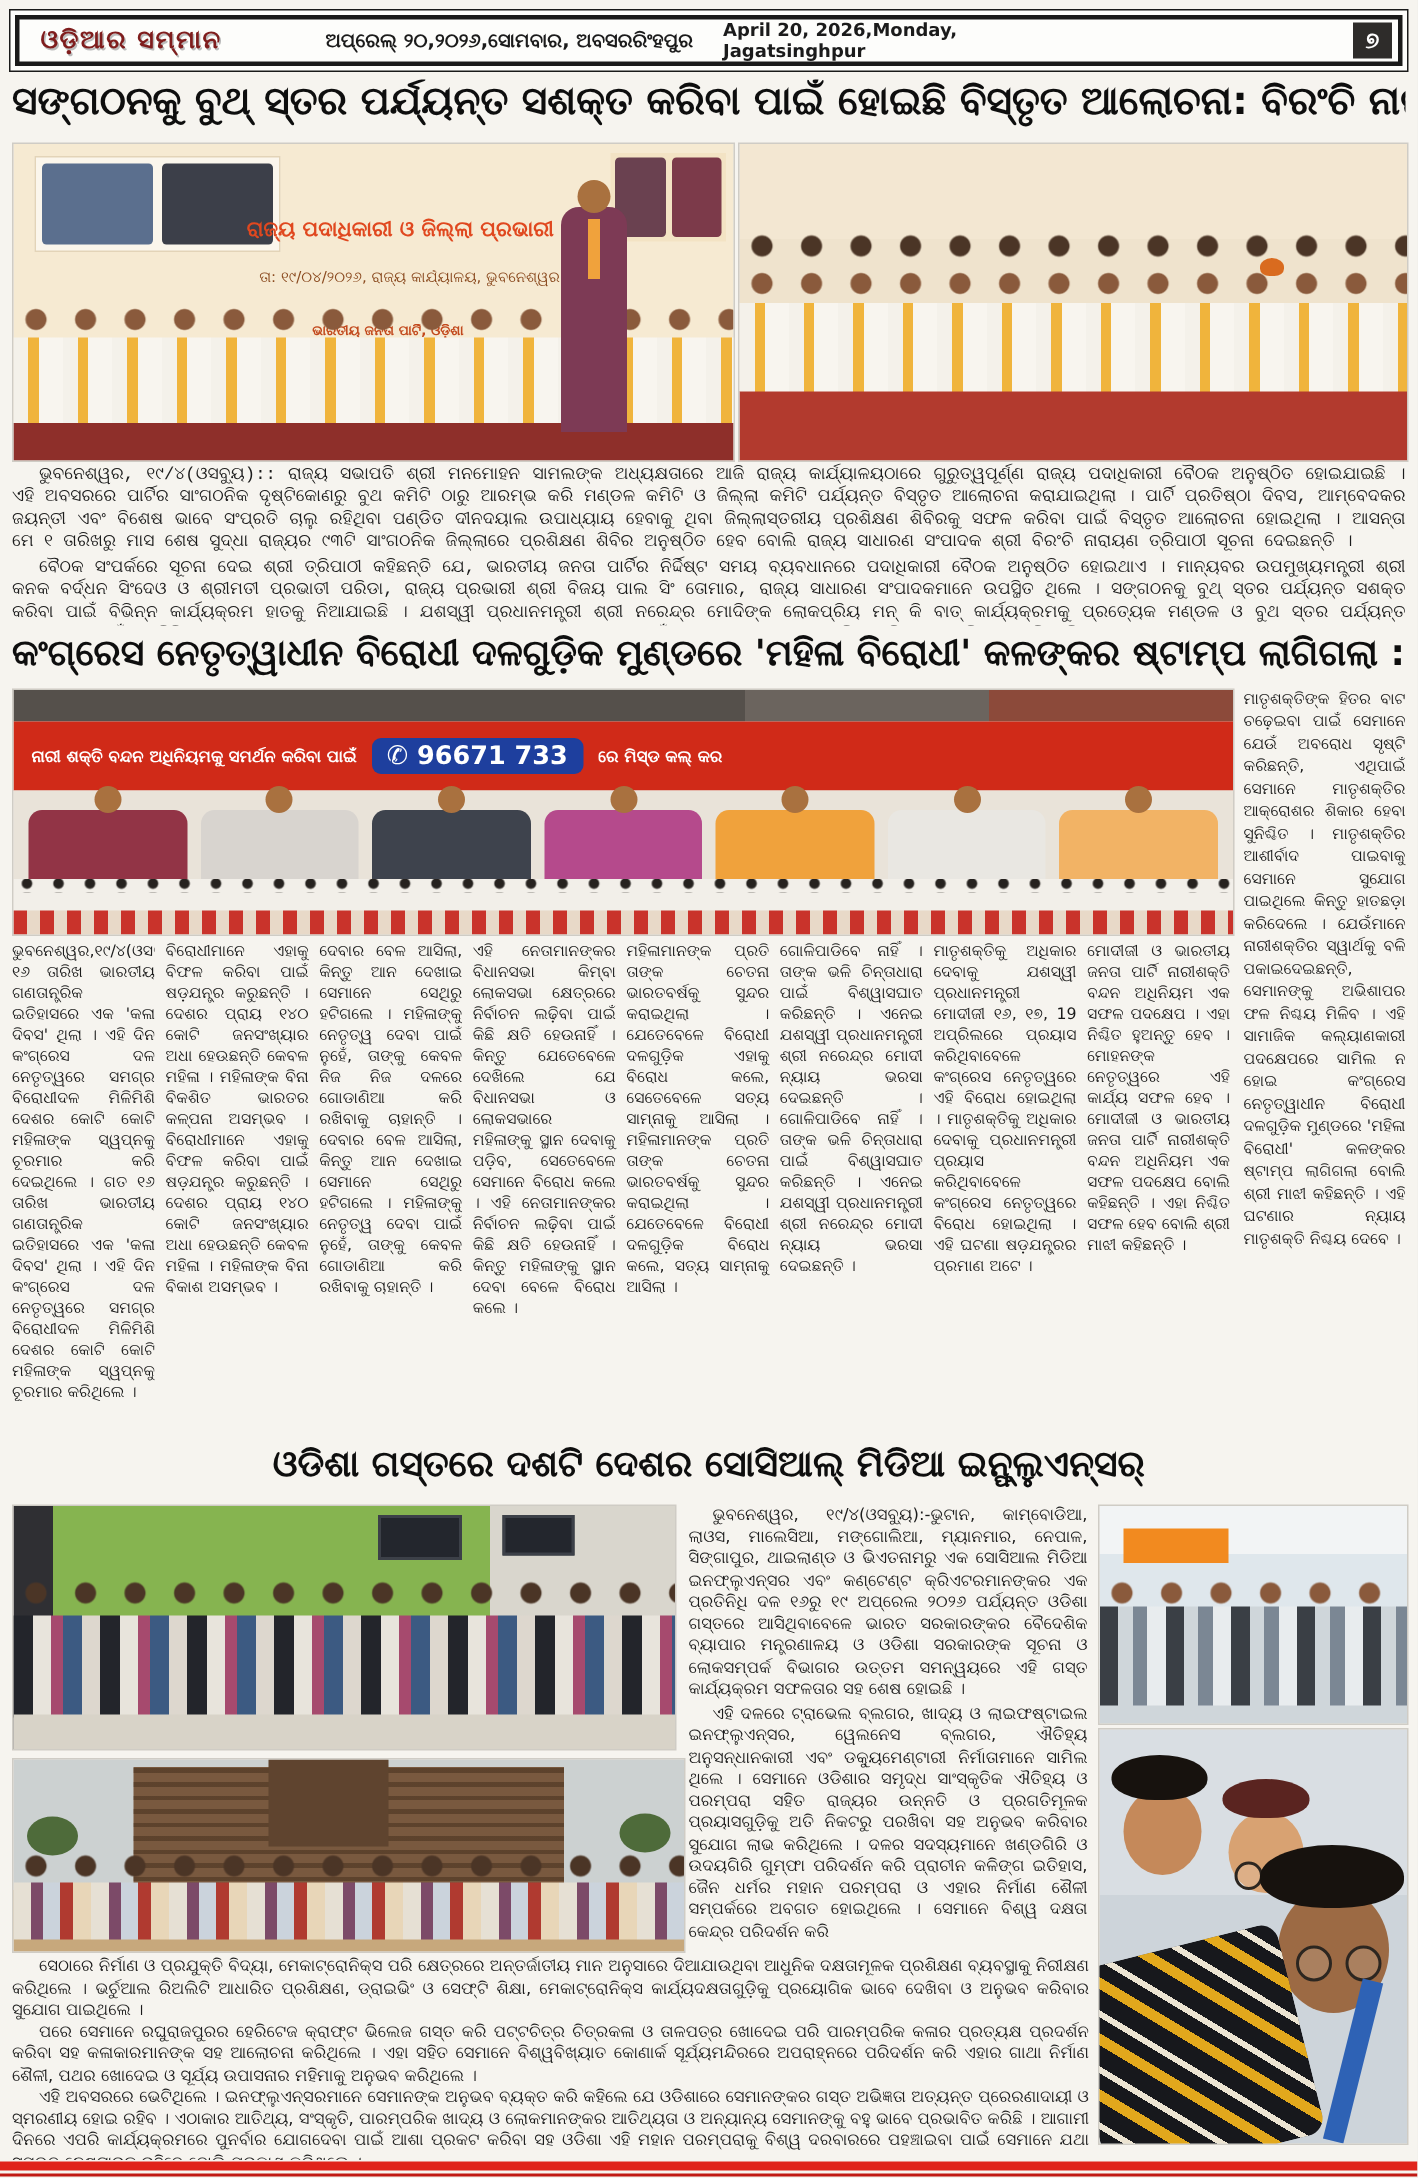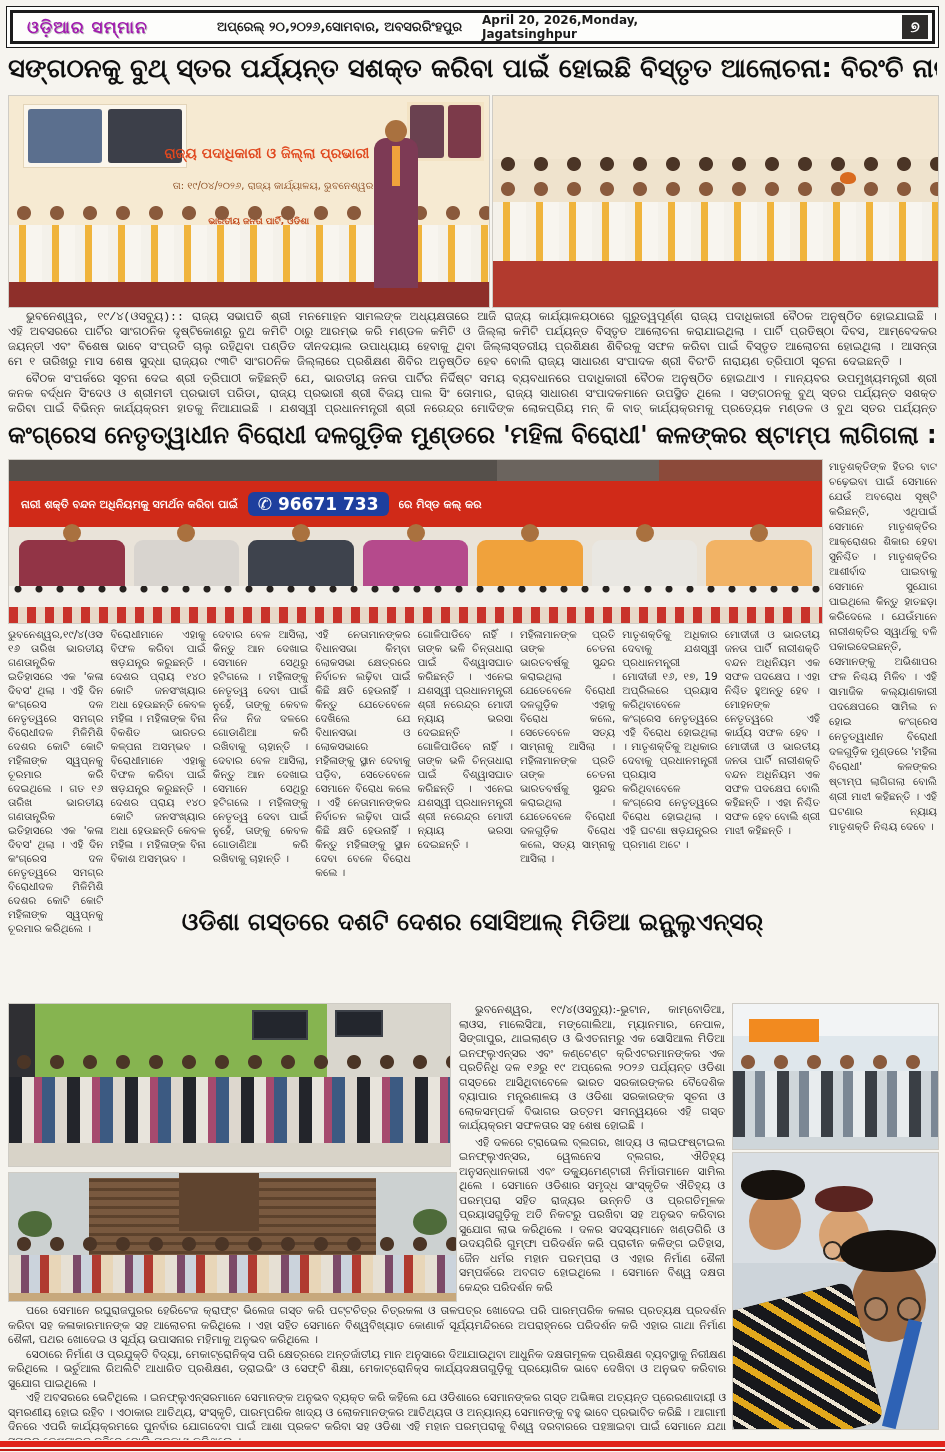--- a/index.html
+++ b/index.html
@@ -2,31 +2,31 @@
 <html><head>
 <meta charset="utf-8">
 <style>
   html,body{margin:0;padding:0;}
   body{width:945px;height:1452px;background:#e9e7e2;font-family:"DejaVu Sans","Liberation Sans",sans-serif;color:#1b1b1b;}
   .page{position:relative;width:945px;height:1452px;background:#f6f4ef;overflow:hidden;}
 
   
   .mast-outer{position:absolute;left:6px;top:6px;width:931px;height:40px;border:1px solid #1a1a1a;background:#fdfdfb;}
   .mast-inner{position:absolute;left:3px;top:3px;right:3px;bottom:3px;border:3px solid #1a1a1a;display:flex;align-items:center;background:#fdfdfb;}
-  .logo{font-weight:800;font-size:17px;margin-left:14px;width:170px;letter-spacing:1px;color:#a21caf;text-shadow:1px 1px 0 #bbb;}
+  .logo{font-weight:800;font-size:17px;margin-left:14px;width:170px;letter-spacing:1px;color:#7f1d1d;text-shadow:1px 1px 0 #bbb;}
   .odia-date{font-size:13px;font-weight:700;width:285px;text-align:center;}
   .mast-title{font-size:19px;font-weight:800;width:205px;letter-spacing:.5px;text-align:left;color:#111;}
   .eng-date{font-size:12px;font-weight:700;width:215px;text-align:left;}
   .page-badge{width:26px;height:24px;background:#2e2c2a;color:#fff;font-size:15px;font-weight:700;display:flex;align-items:center;justify-content:center;margin-left:auto;margin-right:4px;}
 
   
   .headline{position:absolute;left:8px;width:929px;font-weight:700;color:#0e0e0e;white-space:nowrap;overflow:hidden;}
   .h1{top:53px;font-size:26px;height:38px;}
   .h2{top:421px;font-size:24px;height:34px;}
-  .h3{top:908px;font-size:24px;height:34px;text-align:center;}
+  .h3{top:962px;font-size:24px;height:34px;text-align:center;}
 
   
   .bodytext{font-size:11.5px;line-height:15px;text-align:justify;overflow:hidden;}
   .a1-paras{position:absolute;left:8px;top:309px;width:929px;height:108px;}
   .a1-paras p{margin:0 0 2px 0;text-indent:18px;font-family:Liberation Mono, monospace;}
   .cols{position:absolute;left:8px;top:627px;width:812px;height:331px;display:flex;gap:7px;}
   .col{flex:1;font-size:10.5px;line-height:14px;text-align:justify;overflow:hidden;}
   .sidecol{position:absolute;left:829px;top:459px;width:108px;height:499px;font-size:10.5px;line-height:15px;text-align:justify;overflow:hidden;}
   .a3-col{position:absolute;left:459px;top:1003px;width:266px;height:298px;font-size:11px;line-height:14.5px;text-align:justify;overflow:hidden;}
   .a3-col p{margin:0 0 2px 0;text-indent:16px;}
@@ -165,22 +165,22 @@
     <div class="strip press-foot"></div>
   </div>
 
   <div class="sidecol">ମାତୃଶକ୍ତିଙ୍କ ହିତର ବାଟ ଚଢ଼େଇବା ପାଇଁ ସେମାନେ ଯେଉଁ ଅବରୋଧ ସୃଷ୍ଟି କରିଛନ୍ତି, ଏଥିପାଇଁ ସେମାନେ ମାତୃଶକ୍ତିର ଆକ୍ରୋଶର ଶିକାର ହେବା ସୁନିଶ୍ଚିତ । ମାତୃଶକ୍ତିର ଆଶୀର୍ବାଦ ପାଇବାକୁ ସେମାନେ ସୁଯୋଗ ପାଇଥିଲେ କିନ୍ତୁ ହାତଛଡ଼ା କରିଦେଲେ । ଯେଉଁମାନେ ନାରୀଶକ୍ତିର ସ୍ୱାର୍ଥକୁ ବଳି ପକାଇଦେଇଛନ୍ତି, ସେମାନଙ୍କୁ ଅଭିଶାପର ଫଳ ନିଶ୍ଚୟ ମିଳିବ । ଏହି ସାମାଜିକ କଲ୍ୟାଣକାରୀ ପଦକ୍ଷେପରେ ସାମିଲ ନ ହୋଇ କଂଗ୍ରେସ ନେତୃତ୍ୱାଧୀନ ବିରୋଧୀ ଦଳଗୁଡ଼ିକ ମୁଣ୍ଡରେ 'ମହିଳା ବିରୋଧୀ' କଳଙ୍କର ଷ୍ଟାମ୍ପ ଲାଗିଗଲା ବୋଲି ଶ୍ରୀ ମାଝୀ କହିଛନ୍ତି । ଏହି ଘଟଣାର ନ୍ୟାୟ ମାତୃଶକ୍ତି ନିଶ୍ଚୟ ଦେବେ ।</div>
 
   <div class="cols">
     <div class="col">ଭୁବନେଶ୍ୱର,୧୯/୪(ଓସବ୍ୟୁ):ଗତ ୧୬ ତାରିଖ ଭାରତୀୟ ଗଣତାନ୍ତ୍ରିକ ଇତିହାସରେ ଏକ 'କଳା ଦିବସ' ଥିଲା । ଏହି ଦିନ କଂଗ୍ରେସ ଦଳ ନେତୃତ୍ୱରେ ସମଗ୍ର ବିରୋଧୀଦଳ ମିଳିମିଶି ଦେଶର କୋଟି କୋଟି ମହିଳାଙ୍କ ସ୍ୱପ୍ନକୁ ଚୂରମାର କରି ଦେଇଥିଲେ । ଗତ ୧୬ ତାରିଖ ଭାରତୀୟ ଗଣତାନ୍ତ୍ରିକ ଇତିହାସରେ ଏକ 'କଳା ଦିବସ' ଥିଲା । ଏହି ଦିନ କଂଗ୍ରେସ ଦଳ ନେତୃତ୍ୱରେ ସମଗ୍ର ବିରୋଧୀଦଳ ମିଳିମିଶି ଦେଶର କୋଟି କୋଟି ମହିଳାଙ୍କ ସ୍ୱପ୍ନକୁ ଚୂରମାର କରିଥିଲେ ।</div>
     <div class="col">ବିରୋଧୀମାନେ ଏହାକୁ ବିଫଳ କରିବା ପାଇଁ ଷଡ଼ଯନ୍ତ୍ର କରୁଛନ୍ତି । ଦେଶର ପ୍ରାୟ ୧୪୦ କୋଟି ଜନସଂଖ୍ୟାର ଅଧା ହେଉଛନ୍ତି କେବଳ ମହିଳା । ମହିଳାଙ୍କ ବିନା ବିକଶିତ ଭାରତର କଳ୍ପନା ଅସମ୍ଭବ । ବିରୋଧୀମାନେ ଏହାକୁ ବିଫଳ କରିବା ପାଇଁ ଷଡ଼ଯନ୍ତ୍ର କରୁଛନ୍ତି । ଦେଶର ପ୍ରାୟ ୧୪୦ କୋଟି ଜନସଂଖ୍ୟାର ଅଧା ହେଉଛନ୍ତି କେବଳ ମହିଳା । ମହିଳାଙ୍କ ବିନା ବିକାଶ ଅସମ୍ଭବ ।</div>
     <div class="col">ଦେବାର ବେଳ ଆସିଲା, କିନ୍ତୁ ଆନ ଦେଖାଇ ସେମାନେ ସେଥିରୁ ହଟିଗଲେ । ମହିଳାଙ୍କୁ ନେତୃତ୍ୱ ଦେବା ପାଇଁ ନୁହେଁ, ତାଙ୍କୁ କେବଳ ନିଜ ନିଜ ଦଳରେ ଗୋଡାଣିଆ କରି ରଖିବାକୁ ଚାହାନ୍ତି । ଦେବାର ବେଳ ଆସିଲା, କିନ୍ତୁ ଆନ ଦେଖାଇ ସେମାନେ ସେଥିରୁ ହଟିଗଲେ । ମହିଳାଙ୍କୁ ନେତୃତ୍ୱ ଦେବା ପାଇଁ ନୁହେଁ, ତାଙ୍କୁ କେବଳ ଗୋଡାଣିଆ କରି ରଖିବାକୁ ଚାହାନ୍ତି ।</div>
     <div class="col">ଏହି ନେତାମାନଙ୍କର ବିଧାନସଭା କିମ୍ବା ଲୋକସଭା କ୍ଷେତ୍ରରେ ନିର୍ବାଚନ ଲଢ଼ିବା ପାଇଁ କିଛି କ୍ଷତି ହେଉନାହିଁ । କିନ୍ତୁ ଯେତେବେଳେ ଦେଖିଲେ ଯେ ବିଧାନସଭା ଓ ଲୋକସଭାରେ ମହିଳାଙ୍କୁ ସ୍ଥାନ ଦେବାକୁ ପଡ଼ିବ, ସେତେବେଳେ ସେମାନେ ବିରୋଧ କଲେ । ଏହି ନେତାମାନଙ୍କର ନିର୍ବାଚନ ଲଢ଼ିବା ପାଇଁ କିଛି କ୍ଷତି ହେଉନାହିଁ । କିନ୍ତୁ ମହିଳାଙ୍କୁ ସ୍ଥାନ ଦେବା ବେଳେ ବିରୋଧ କଲେ ।</div>
+    <div class="col">ମହିଳାମାନଙ୍କ ପ୍ରତି ତାଙ୍କ ଚେତନା ଭାରତବର୍ଷକୁ ସୁନ୍ଦର କରାଇଥିଲା । ଯେତେବେଳେ ବିରୋଧୀ ଦଳଗୁଡ଼ିକ ଏହାକୁ ବିରୋଧ କଲେ, ସେତେବେଳେ ସତ୍ୟ ସାମ୍ନାକୁ ଆସିଲା । ମହିଳାମାନଙ୍କ ପ୍ରତି ତାଙ୍କ ଚେତନା ଭାରତବର୍ଷକୁ ସୁନ୍ଦର କରାଇଥିଲା । ଯେତେବେଳେ ବିରୋଧୀ ଦଳଗୁଡ଼ିକ ବିରୋଧ କଲେ, ସତ୍ୟ ସାମ୍ନାକୁ ଆସିଲା ।</div>
     <div class="col">ଗୋଳିପାଡିବେ ନାହିଁ । ତାଙ୍କ ଭଳି ଚିନ୍ତାଧାରା ପାଇଁ ବିଶ୍ୱାସଘାତ କରିଛନ୍ତି । ଏନେଇ ଯଶସ୍ୱୀ ପ୍ରଧାନମନ୍ତ୍ରୀ ଶ୍ରୀ ନରେନ୍ଦ୍ର ମୋଦୀ ନ୍ୟାୟ ଭରସା ଦେଇଛନ୍ତି । ଗୋଳିପାଡିବେ ନାହିଁ । ତାଙ୍କ ଭଳି ଚିନ୍ତାଧାରା ପାଇଁ ବିଶ୍ୱାସଘାତ କରିଛନ୍ତି । ଏନେଇ ଯଶସ୍ୱୀ ପ୍ରଧାନମନ୍ତ୍ରୀ ଶ୍ରୀ ନରେନ୍ଦ୍ର ମୋଦୀ ନ୍ୟାୟ ଭରସା ଦେଇଛନ୍ତି ।</div>
-    <div class="col">ମହିଳାମାନଙ୍କ ପ୍ରତି ତାଙ୍କ ଚେତନା ଭାରତବର୍ଷକୁ ସୁନ୍ଦର କରାଇଥିଲା । ଯେତେବେଳେ ବିରୋଧୀ ଦଳଗୁଡ଼ିକ ଏହାକୁ ବିରୋଧ କଲେ, ସେତେବେଳେ ସତ୍ୟ ସାମ୍ନାକୁ ଆସିଲା । ମହିଳାମାନଙ୍କ ପ୍ରତି ତାଙ୍କ ଚେତନା ଭାରତବର୍ଷକୁ ସୁନ୍ଦର କରାଇଥିଲା । ଯେତେବେଳେ ବିରୋଧୀ ଦଳଗୁଡ଼ିକ ବିରୋଧ କଲେ, ସତ୍ୟ ସାମ୍ନାକୁ ଆସିଲା ।</div>
     <div class="col">ମାତୃଶକ୍ତିକୁ ଅଧିକାର ଦେବାକୁ ଯଶସ୍ୱୀ ପ୍ରଧାନମନ୍ତ୍ରୀ ମୋଦୀଜୀ ୧୬, ୧୭, 19 ଅପ୍ରିଲରେ ପ୍ରୟାସ କରିଥିବାବେଳେ କଂଗ୍ରେସ ନେତୃତ୍ୱରେ ଏହି ବିରୋଧ ହୋଇଥିଲା । ମାତୃଶକ୍ତିକୁ ଅଧିକାର ଦେବାକୁ ପ୍ରଧାନମନ୍ତ୍ରୀ ପ୍ରୟାସ କରିଥିବାବେଳେ କଂଗ୍ରେସ ନେତୃତ୍ୱରେ ବିରୋଧ ହୋଇଥିଲା । ଏହି ଘଟଣା ଷଡ଼ଯନ୍ତ୍ରର ପ୍ରମାଣ ଅଟେ ।</div>
     <div class="col">ମୋଦୀଜୀ ଓ ଭାରତୀୟ ଜନତା ପାର୍ଟି ନାରୀଶକ୍ତି ବନ୍ଦନ ଅଧିନିୟମ ଏକ ସଫଳ ପଦକ୍ଷେପ । ଏହା ନିଶ୍ଚିତ ହୁଅନ୍ତୁ ହେବ । ମୋହନଙ୍କ ନେତୃତ୍ୱରେ ଏହି କାର୍ଯ୍ୟ ସଫଳ ହେବ । ମୋଦୀଜୀ ଓ ଭାରତୀୟ ଜନତା ପାର୍ଟି ନାରୀଶକ୍ତି ବନ୍ଦନ ଅଧିନିୟମ ଏକ ସଫଳ ପଦକ୍ଷେପ ବୋଲି କହିଛନ୍ତି । ଏହା ନିଶ୍ଚିତ ସଫଳ ହେବ ବୋଲି ଶ୍ରୀ ମାଝୀ କହିଛନ୍ତି ।</div>
   </div>
 
   <div class="headline h3">ଓଡିଶା ଗସ୍ତରେ ଦଶଟି ଦେଶର ସୋସିଆଲ୍ ମିଡିଆ ଇନ୍ଫ୍ଲୁଏନ୍ସର୍</div>
 
   <div class="photo p-indoor">
     <div class="tv" style="left:55%;top:4%;width:12%;height:16%"></div>
     <div class="tv" style="left:74%;top:4%;width:10%;height:14%"></div>
     <div class="strip heads dark" style="top:30%"></div>
@@ -217,22 +217,22 @@
     <div class="glasses" style="left:56%;top:32%"></div>
     <div class="face" style="left:58%;top:38%;width:74px;height:84px;background:#9c6a44"></div>
     <div class="hair" style="left:52%;top:28%;width:96px;height:42px"></div>
     <div class="glasses" style="left:64%;top:52%;width:20px;height:20px"></div>
     <div class="glasses" style="left:80%;top:52%;width:20px;height:20px"></div>
     <div class="ikat"></div>
     <div class="lanyard"></div>
   </div>
 
   <div class="a3-bottom">
+    <p>ସେଠାରେ ନିର୍ମାଣ ଓ ପ୍ରଯୁକ୍ତି ବିଦ୍ୟା, ମେକାଟ୍ରୋନିକ୍ସ ପରି କ୍ଷେତ୍ରରେ ଅନ୍ତର୍ଜାତୀୟ ମାନ ଅନୁସାରେ ଦିଆଯାଉଥିବା ଆଧୁନିକ ଦକ୍ଷତାମୂଳକ ପ୍ରଶିକ୍ଷଣ ବ୍ୟବସ୍ଥାକୁ ନିରୀକ୍ଷଣ କରିଥିଲେ । ଭର୍ଚୁଆଲ ରିଅଲିଟି ଆଧାରିତ ପ୍ରଶିକ୍ଷଣ, ଡ୍ରାଇଭିଂ ଓ ସେଫ୍ଟି ଶିକ୍ଷା, ମେକାଟ୍ରୋନିକ୍ସ କାର୍ଯ୍ୟଦକ୍ଷତାଗୁଡ଼ିକୁ ପ୍ରୟୋଗିକ ଭାବେ ଦେଖିବା ଓ ଅନୁଭବ କରିବାର ସୁଯୋଗ ପାଇଥିଲେ ।</p>
     <p>ପରେ ସେମାନେ ରଘୁରାଜପୁରର ହେରିଟେଜ କ୍ରାଫ୍ଟ ଭିଲେଜ ଗସ୍ତ କରି ପଟ୍ଟଚିତ୍ର ଚିତ୍ରକଳା ଓ ତାଳପତ୍ର ଖୋଦେଇ ପରି ପାରମ୍ପରିକ କଳାର ପ୍ରତ୍ୟକ୍ଷ ପ୍ରଦର୍ଶନ କରିବା ସହ କଳାକାରମାନଙ୍କ ସହ ଆଲୋଚନା କରିଥିଲେ । ଏହା ସହିତ ସେମାନେ ବିଶ୍ୱବିଖ୍ୟାତ କୋଣାର୍କ ସୂର୍ଯ୍ୟମନ୍ଦିରରେ ଅପରାହ୍ନରେ ପରିଦର୍ଶନ କରି ଏହାର ଗାଥା ନିର୍ମାଣ ଶୈଳୀ, ପଥର ଖୋଦେଇ ଓ ସୂର୍ଯ୍ୟ ଉପାସନାର ମହିମାକୁ ଅନୁଭବ କରିଥିଲେ ।</p>
-    <p>ସେଠାରେ ନିର୍ମାଣ ଓ ପ୍ରଯୁକ୍ତି ବିଦ୍ୟା, ମେକାଟ୍ରୋନିକ୍ସ ପରି କ୍ଷେତ୍ରରେ ଅନ୍ତର୍ଜାତୀୟ ମାନ ଅନୁସାରେ ଦିଆଯାଉଥିବା ଆଧୁନିକ ଦକ୍ଷତାମୂଳକ ପ୍ରଶିକ୍ଷଣ ବ୍ୟବସ୍ଥାକୁ ନିରୀକ୍ଷଣ କରିଥିଲେ । ଭର୍ଚୁଆଲ ରିଅଲିଟି ଆଧାରିତ ପ୍ରଶିକ୍ଷଣ, ଡ୍ରାଇଭିଂ ଓ ସେଫ୍ଟି ଶିକ୍ଷା, ମେକାଟ୍ରୋନିକ୍ସ କାର୍ଯ୍ୟଦକ୍ଷତାଗୁଡ଼ିକୁ ପ୍ରୟୋଗିକ ଭାବେ ଦେଖିବା ଓ ଅନୁଭବ କରିବାର ସୁଯୋଗ ପାଇଥିଲେ ।</p>
     <p>ଏହି ଅବସରରେ ଭେଟିଥିଲେ । ଇନଫ୍ଲୁଏନ୍ସରମାନେ ସେମାନଙ୍କ ଅନୁଭବ ବ୍ୟକ୍ତ କରି କହିଲେ ଯେ ଓଡିଶାରେ ସେମାନଙ୍କର ଗସ୍ତ ଅଭିଜ୍ଞତା ଅତ୍ୟନ୍ତ ପ୍ରେରଣାଦାୟୀ ଓ ସ୍ମରଣୀୟ ହୋଇ ରହିବ । ଏଠାକାର ଆତିଥ୍ୟ, ସଂସ୍କୃତି, ପାରମ୍ପରିକ ଖାଦ୍ୟ ଓ ଲୋକମାନଙ୍କର ଆତିଥ୍ୟତା ଓ ଅନ୍ୟାନ୍ୟ ସେମାନଙ୍କୁ ବହୁ ଭାବେ ପ୍ରଭାବିତ କରିଛି । ଆଗାମୀ ଦିନରେ ଏପରି କାର୍ଯ୍ୟକ୍ରମରେ ପୁନର୍ବାର ଯୋଗଦେବା ପାଇଁ ଆଶା ପ୍ରକଟ କରିବା ସହ ଓଡିଶା ଏହି ମହାନ ପରମ୍ପରାକୁ ବିଶ୍ୱ ଦରବାରରେ ପହଞ୍ଚାଇବା ପାଇଁ ସେମାନେ ଯଥା ସମ୍ଭବ ଚେଷ୍ଟାରତ ରହିବେ ବୋଲି ପ୍ରକାଶ କରିଥିଲେ ।</p>
 
   </div>
 
   <div class="red-rule-thick"></div>
   <div class="red-rule-thin"></div>
 
 </div>
 
 </body></html>

